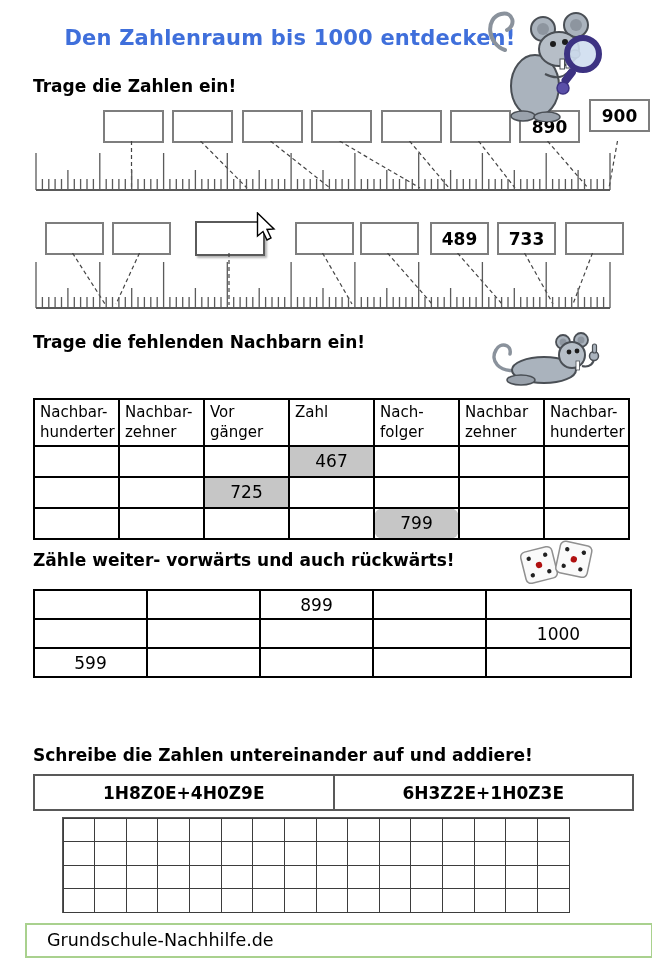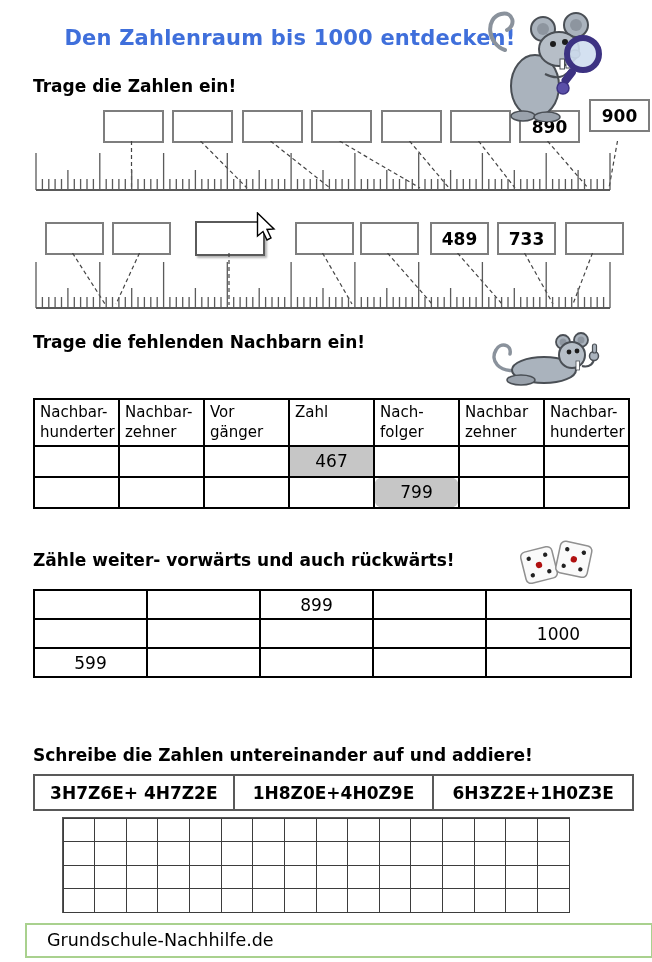--- a/index.html
+++ b/index.html
@@ -165,20 +165,29 @@
       <td></td>
       <td></td>
       <td class="hl" style="background: rgb(198, 198, 198);">467</td>
       <td></td>
       <td></td>
       <td></td>
     </tr>
     <tr>
       <td></td>
       <td></td>
+      <td class="hl" style="background: rgb(198, 198, 198);">725</td>
+      <td></td>
+      <td></td>
+      <td></td>
+      <td></td>
+    </tr>
+    <tr>
+      <td></td>
+      <td></td>
       <td></td>
       <td></td>
       <td class="hl" style="background: rgb(198, 198, 198); border-radius: 9px;">799</td>
       <td></td>
       <td></td>
     </tr>
   </tbody>
     </table>
 
   <div class="heading" style="top:550px">Zähle weiter- vorwärts und auch rückwärts!</div>
@@ -231,21 +240,20 @@
       <td></td>
       <td></td>
       <td></td>
     </tr>
   </tbody>
     </table>
 
   <div class="heading" style="top:745px">Schreibe die Zahlen untereinander auf und addiere!</div>
 
   <div class="sumrow">
-    <div class="sumcell">3H7Z6E+ 4H7Z2E</div>
     <div class="sumcell">1H8Z0E+4H0Z9E</div>
     <div class="sumcell">6H3Z2E+1H0Z3E</div>
   </div>
 
   <div id="answer-grid" style="grid-template-columns: repeat(16, 1fr);">
       <div class="gcell"></div>
       <div class="gcell"></div>
       <div class="gcell"></div>
       <div class="gcell"></div>
       <div class="gcell"></div>

